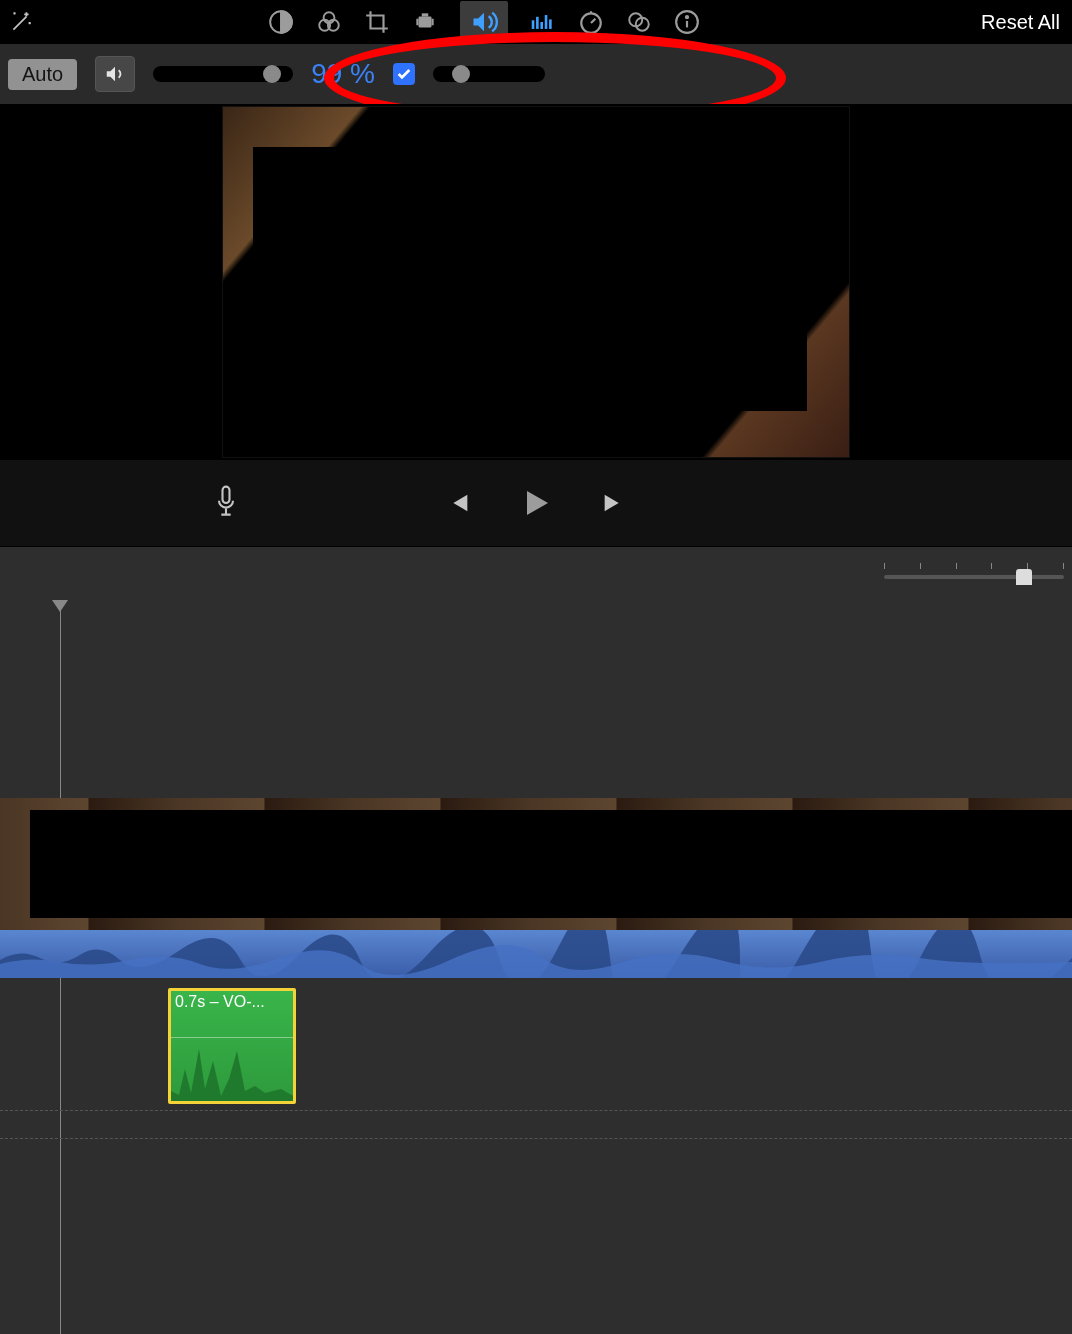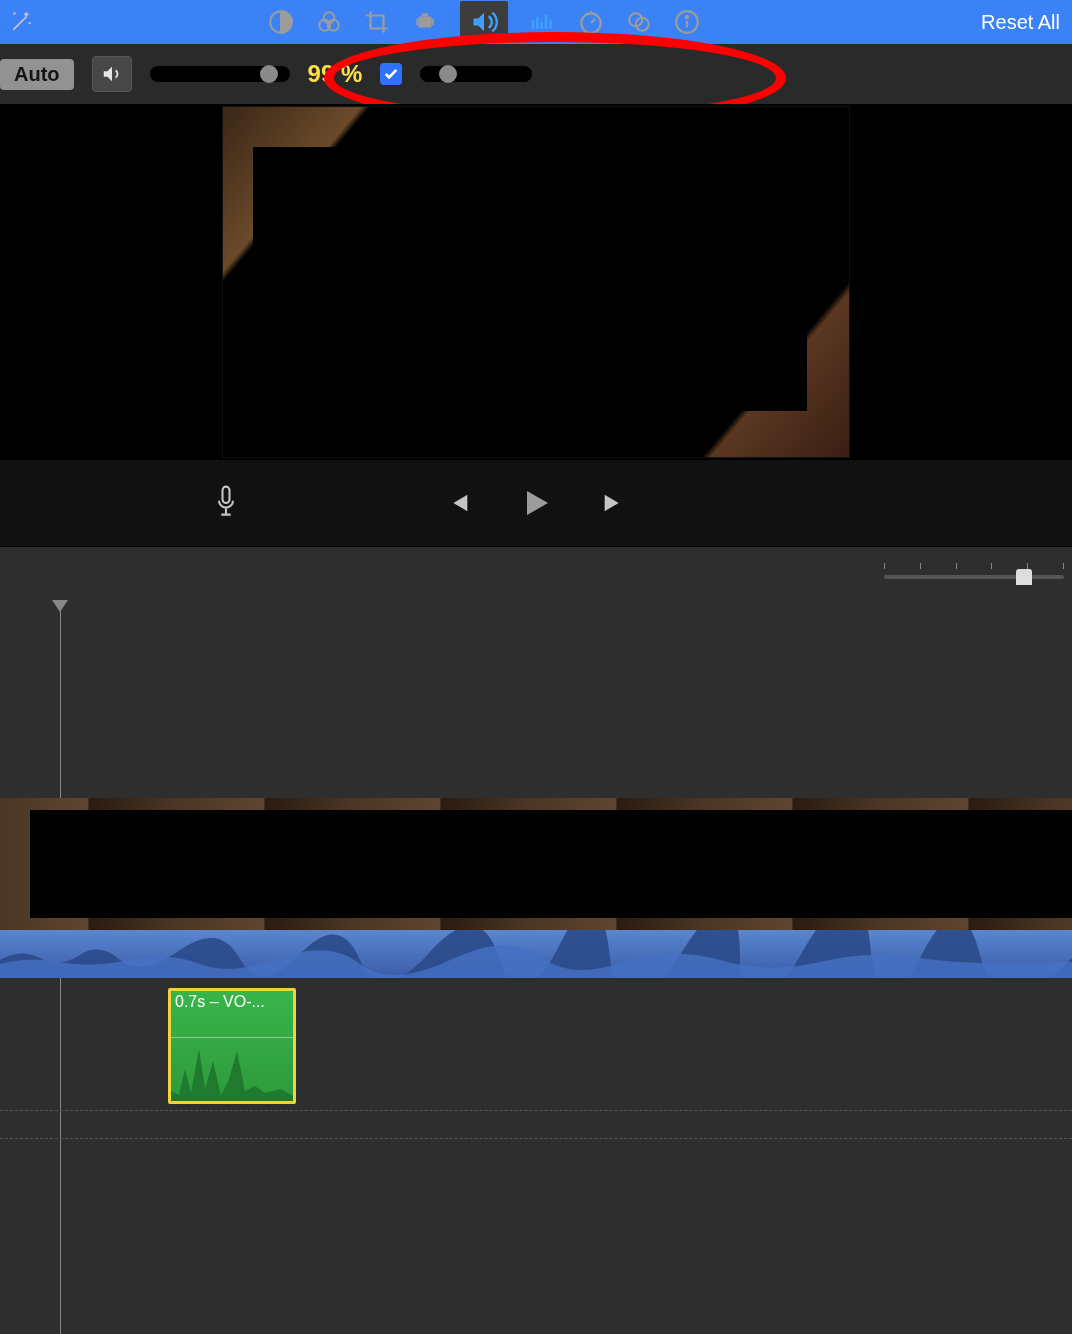--- a/index.html
+++ b/index.html
@@ -1,34 +1,34 @@
 <!DOCTYPE html>
 <html><head>
 <meta charset="utf-8">
 <style>
   * { box-sizing: border-box; margin: 0; padding: 0; }
   html, body { width: 1072px; height: 1334px; background: #1a1a1a; font-family: -apple-system, "Helvetica Neue", Arial, sans-serif; color: #d9d9d9; overflow: hidden; }
   body { display: flex; flex-direction: column; }
 
   
-  .toolbar { height: 44px; background: #3b82f6; display: flex; align-items: center; padding: 5px 8px; gap: 22px; }
+  .toolbar { height: 44px; background: #000000; display: flex; align-items: center; padding: 5px 8px; gap: 22px; }
   .tb-left-spacer { width: 26px; display:flex; justify-content:center; }
   .tb-icon { width: 26px; height: 26px; display: flex; align-items: center; justify-content: center; color: #9c9c9c; cursor: pointer; }
   .tb-icon.active { background: #3c3c3c; color: #3fa0ff; border-radius:2px; padding:4px; width:48px; height:42px; }
   .tb-spacer-flex { flex: 1; }
   .reset-all { color: #fff; font-size: 20px; white-space: nowrap; cursor: pointer; padding-right:4px;}
 
   
-  .vol-row { height: 60px; background: #2a2a2a; display: flex; align-items: center; padding: 0 0; gap: 18px; position:relative;font-weight:bold; }
+  .vol-row { height: 60px; background: #2a2a2a; display: flex; align-items: center; padding: 0 8px; gap: 18px; position:relative; }
   .auto-btn { background: #929292; color: #151515; font-size: 20px; padding: 4px 14px; border-radius: 4px; cursor: pointer; }
   .mute-btn { width: 40px; height: 36px; background: #474747; border-radius: 4px; display: flex; align-items: center; justify-content: center; cursor: pointer; border:1px solid #555; }
   .slider1-wrap { position: relative; width: 140px; height: 18px; }
   .slider-track { position:absolute; left:0; right:0; top:50%; transform:translateY(-50%); height:16px; background:#000; border-radius:10px; }
   .slider-knob { position:absolute; top:50%; transform:translate(-50%,-50%); width:18px; height:18px; background:#8a8a8a; border-radius:50%; left:85%; }
-  .vol-percent { font-size: 24px; color: #fde047; }
+  .vol-percent { font-size: 28px; color: #3b82f6; }
   .checkbox { width: 22px; height: 22px; background: #2f72ff; border-radius: 4px; display:flex; align-items:center; justify-content:center; cursor:pointer; }
   .lower-label { font-size: 20px; color: #fff; }
   .slider2-wrap { position: relative; width: 112px; height: 18px; }
   .slider2-knob { left: 25%; }
   .annotation-ellipse { position:absolute; left: 324px; top: -12px; width: 462px; height: 92px; border: 10px solid #ff0000; border-radius: 50%; pointer-events:none; }
 
   
   .preview { height: 356px; background: #000; display:flex; align-items:center; justify-content:center; position:relative; }
   .preview-img { width: 628px; height: 352px; background: linear-gradient(130deg,#3a2616 0%, #6b4a2a 15%, #000 16%, #000 84%, #5a3720 85%, #3a1e14 100%); position:relative; border:1px solid #111;}
   .preview-black { position:absolute; left:30px; top:40px; right:42px; bottom:46px; background:#000; }

